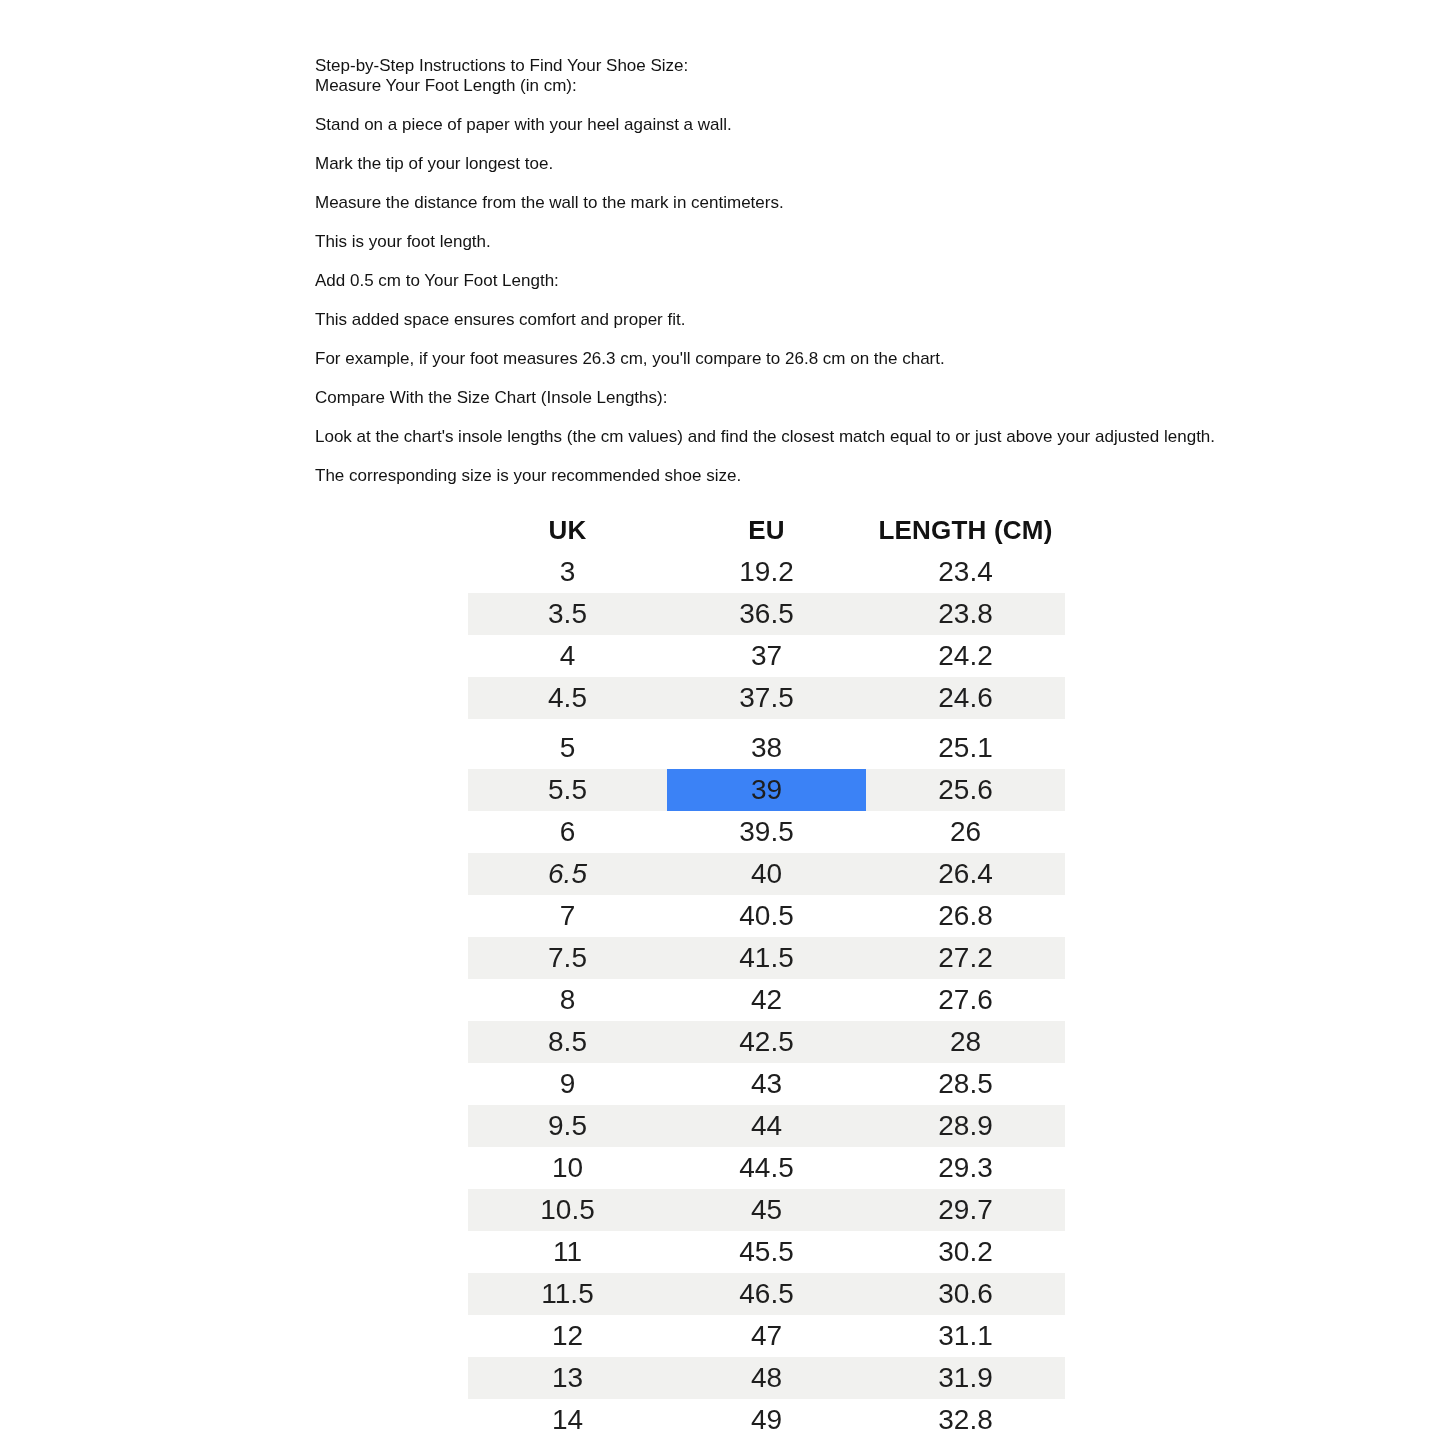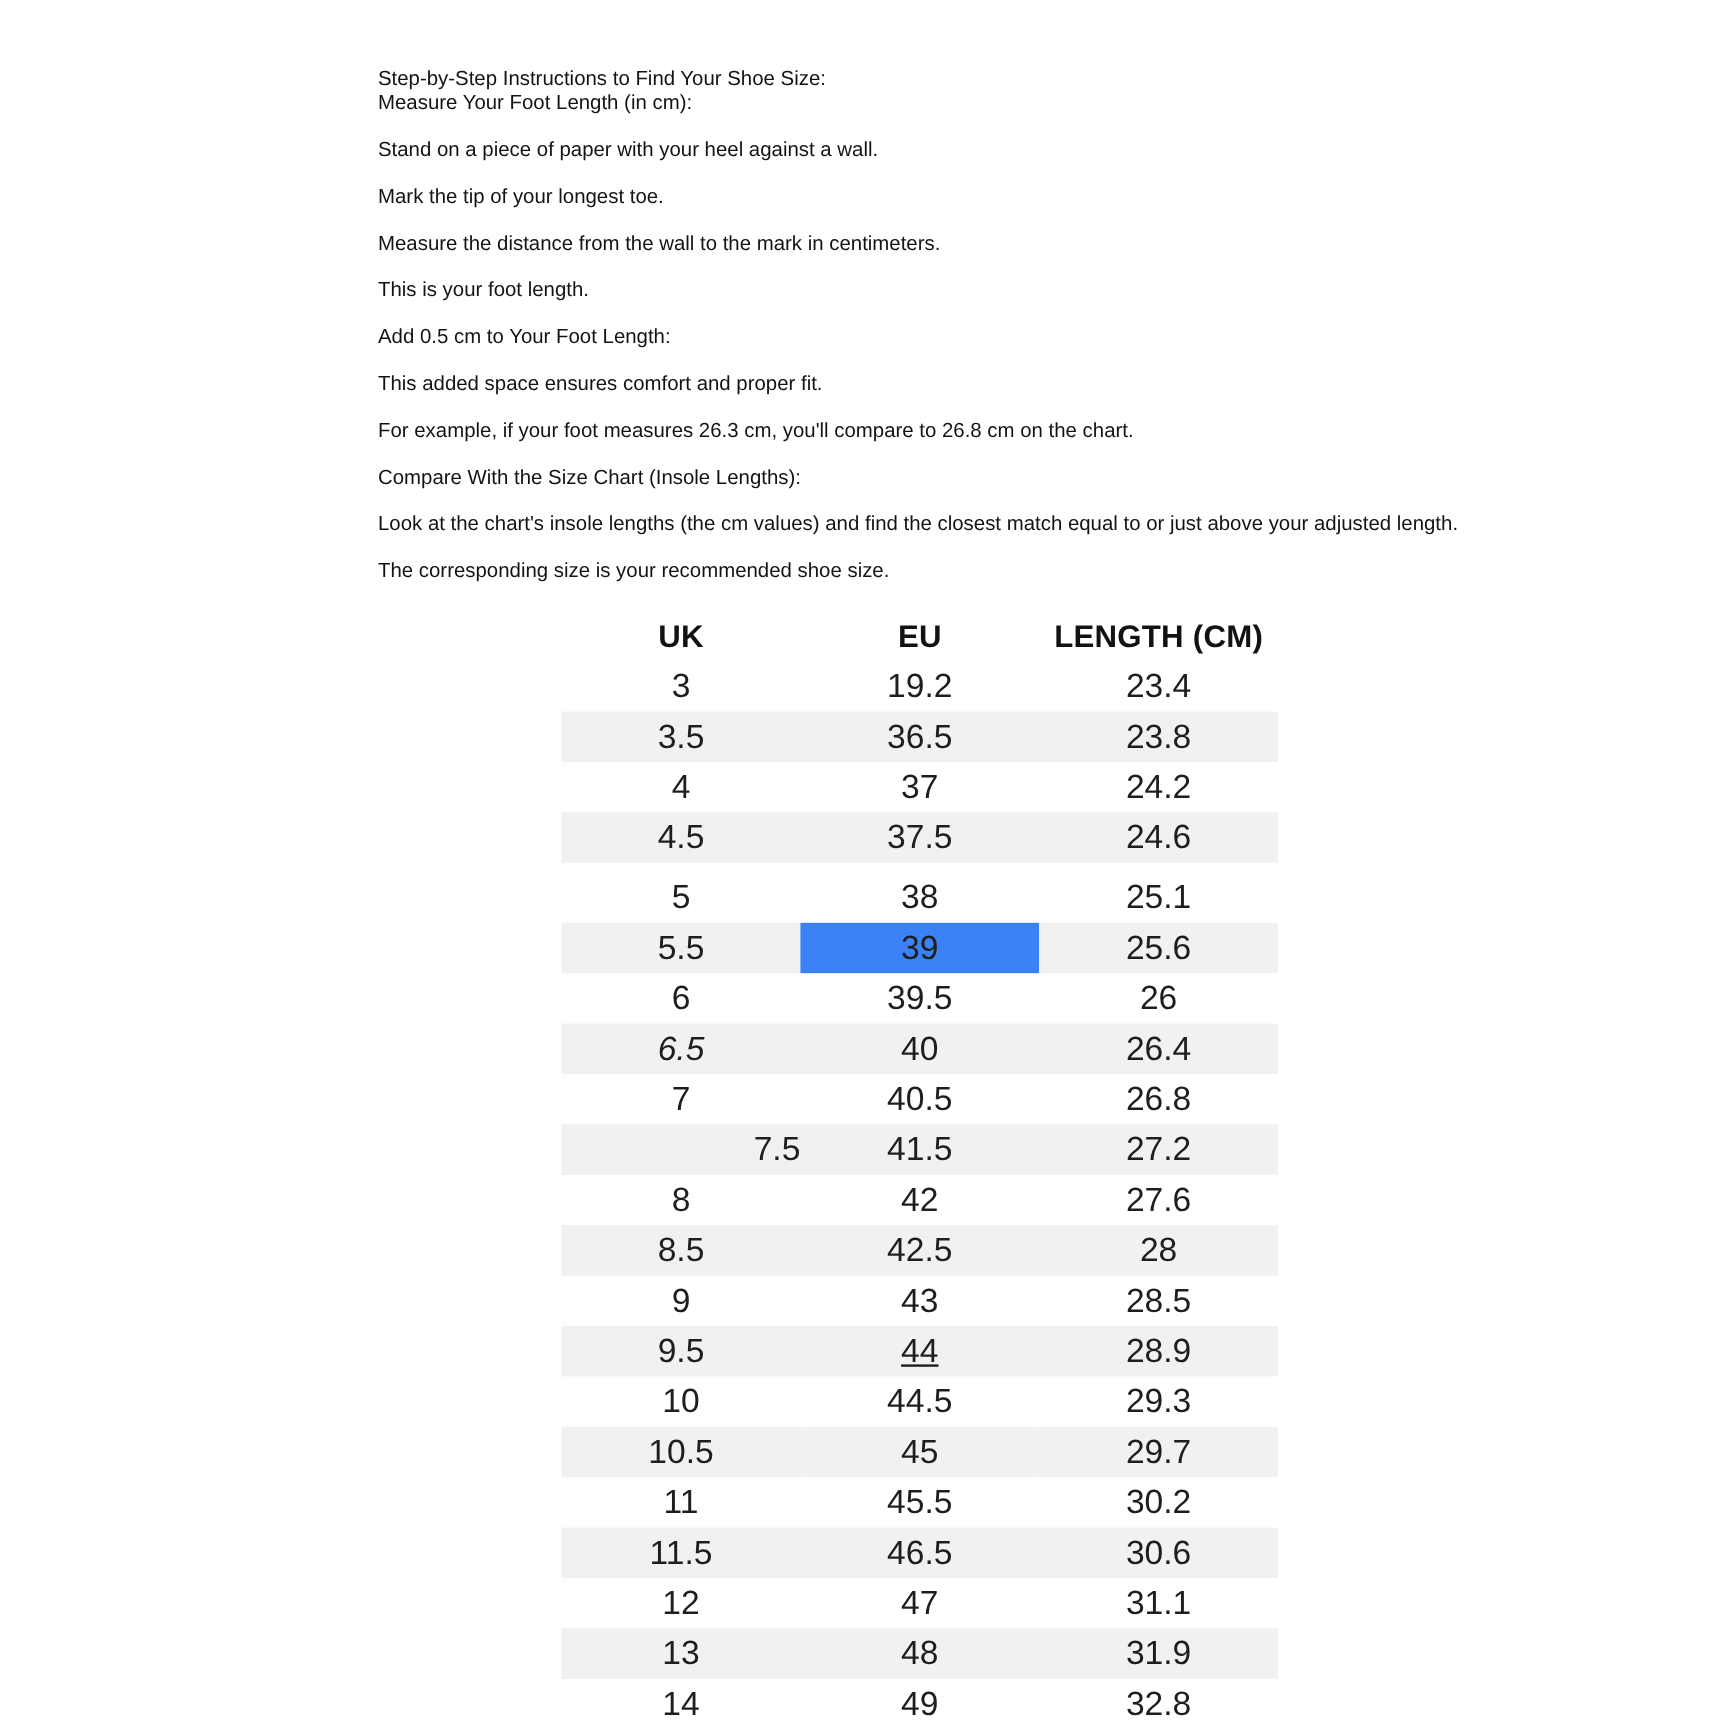--- a/index.html
+++ b/index.html
@@ -124,42 +124,42 @@
         <td style="background: rgb(241, 241, 239); font-style: italic;">6.5</td>
         <td style="background: rgb(241, 241, 239);">40</td>
         <td style="background: rgb(241, 241, 239);">26.4</td>
       </tr>
       <tr>
         <td>7</td>
         <td>40.5</td>
         <td>26.8</td>
       </tr>
       <tr>
-        <td style="background: rgb(241, 241, 239); text-align: right;">7.5</td>
+        <td style="background: rgb(241, 241, 239);">7.5</td>
         <td style="background: rgb(241, 241, 239);">41.5</td>
         <td style="background: rgb(241, 241, 239);">27.2</td>
       </tr>
       <tr>
         <td>8</td>
         <td>42</td>
         <td>27.6</td>
       </tr>
       <tr>
         <td style="background: rgb(241, 241, 239);">8.5</td>
         <td style="background: rgb(241, 241, 239);">42.5</td>
         <td style="background: rgb(241, 241, 239);">28</td>
       </tr>
       <tr>
         <td>9</td>
         <td>43</td>
         <td>28.5</td>
       </tr>
       <tr>
         <td style="background: rgb(241, 241, 239);">9.5</td>
-        <td style="background: rgb(241, 241, 239); text-decoration: underline;">44</td>
+        <td style="background: rgb(241, 241, 239);">44</td>
         <td style="background: rgb(241, 241, 239);">28.9</td>
       </tr>
       <tr>
         <td>10</td>
         <td>44.5</td>
         <td>29.3</td>
       </tr>
       <tr>
         <td style="background: rgb(241, 241, 239);">10.5</td>
         <td style="background: rgb(241, 241, 239);">45</td>

